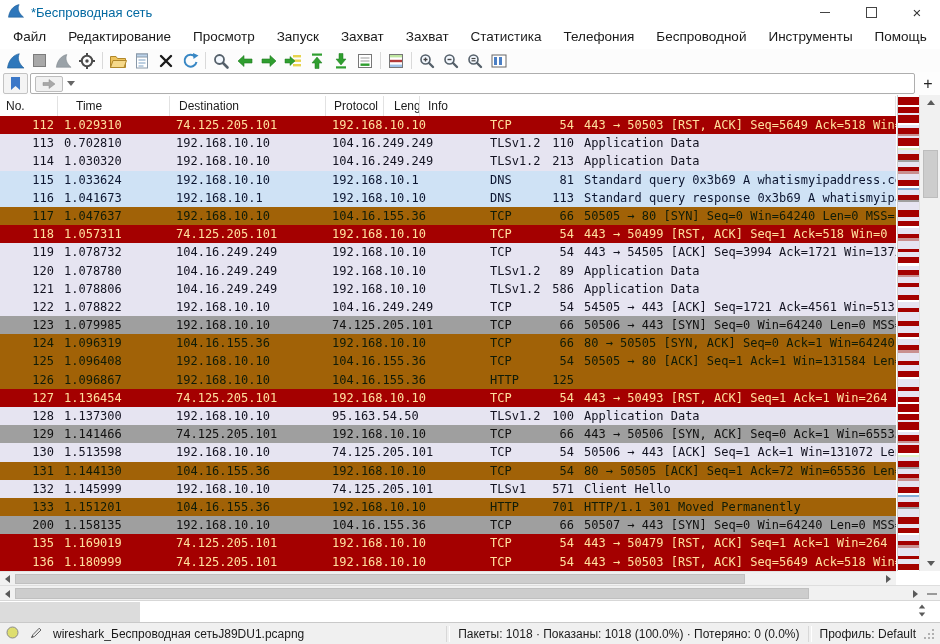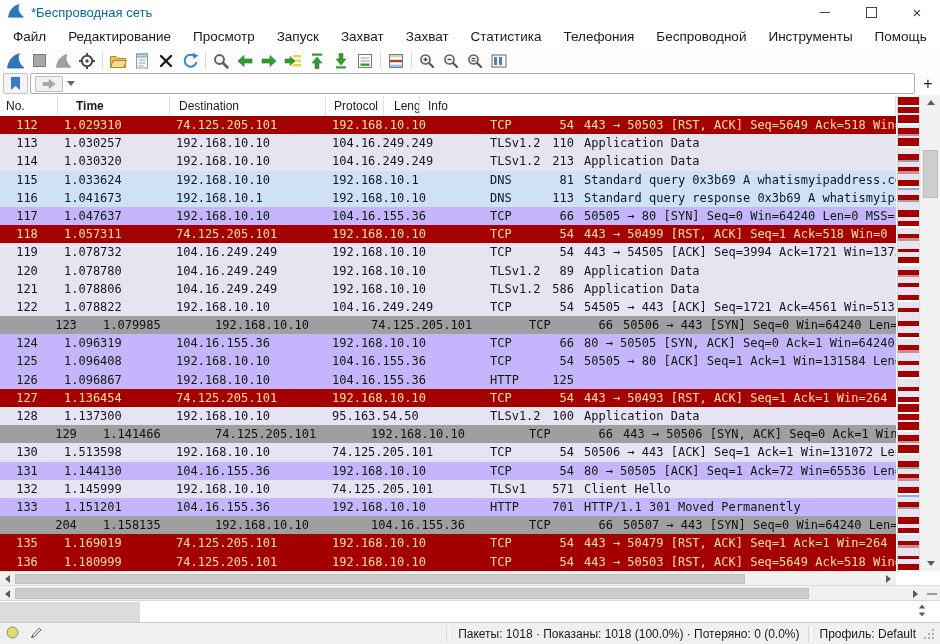--- a/index.html
+++ b/index.html
@@ -42,32 +42,32 @@
   .plus-btn{width:18px;height:19px;display:flex;align-items:center;justify-content:center;
             font-size:16px;color:#222;margin-left:4px;}
   
   .listheader{top:95px;left:0;width:896px;height:21px;background:#fff;border-bottom:1px solid #bdbdbd;
               display:flex;font-size:12px;color:#1c1c1c;align-items:flex-end;}
   .hcell{height:20px;line-height:20px;border-right:1px solid #e2e2e2;box-sizing:border-box;overflow:hidden;white-space:nowrap;}
   .rows{top:116px;left:0;width:896px;height:455px;overflow:hidden;
         font-family:"DejaVu Sans Mono","Liberation Mono",monospace;font-size:12px;}
   .prow{height:18.2px;line-height:18.2px;display:flex;white-space:pre;overflow:hidden;}
   .pcell{overflow:hidden;box-sizing:border-box;}
-  .c-no{width:58px;text-align:center;padding-right:4px;}
+  .c-no{width:58px;text-align:right;padding-right:4px;}
   .c-time{width:112px;padding-left:6px;}
   .c-src{width:156px;padding-left:6px;}
   .c-dst{width:156px;padding-left:6px;}
   .c-proto{width:58px;padding-left:8px;}
   .c-len{width:36px;text-align:right;padding-right:2px;}
   .c-info{flex:1;padding-left:8px;}
   .row-bad{background:#a40000;color:#ffe09e;}
   .row-tcp{background:#e6e4f1;color:#121220;}
   .row-udp{background:#cfe2f5;color:#0c1530;}
-  .row-http{background:#c4b5fd;color:#101c08;}
-  .row-syn{background:#9f9f9f;color:#101010;padding-left:39px;}
+  .row-http{background:#a16207;color:#101c08;}
+  .row-syn{background:#9f9f9f;color:#101010;}
   
   .minimap{top:95px;left:897px;width:21px;height:476px;border-left:1px solid #cfcfcf;background:#e6e4f1;overflow:hidden;}
   .mstripe{width:100%;}
   .vscroll{top:95px;left:919px;width:21px;height:476px;background:#f1f1f1;border-left:1px solid #e0e0e0;}
   .sbtn{position:absolute;width:100%;height:15px;display:flex;align-items:center;justify-content:center;}
   .tri-up{width:0;height:0;border-left:4px solid transparent;border-right:4px solid transparent;border-bottom:5px solid #5a5a5a;}
   .tri-down{width:0;height:0;border-left:4px solid transparent;border-right:4px solid transparent;border-top:5px solid #5a5a5a;}
   .tri-left{width:0;height:0;border-top:4px solid transparent;border-bottom:4px solid transparent;border-right:5px solid #5a5a5a;}
   .tri-right{width:0;height:0;border-top:4px solid transparent;border-bottom:4px solid transparent;border-left:5px solid #5a5a5a;}
   .vthumb{position:absolute;left:3px;right:3px;top:55px;height:46px;background:#cdcdcd;border:1px solid #bdbdbd;}
@@ -277,50 +277,50 @@
           <polygon points="1,3.5 7,3.5 7,0.5 13,5 7,9.5 7,6.5 1,6.5" fill="#a8a8a8" stroke="#8c8c8c" stroke-width="0.5"></polygon>
         </svg>
       </span>
     <span class="dd-arrow"></span>
   </div>
   <span class="plus-btn">+</span>
 </div>
 
 <div class="abs listheader" id="listheader">
     <span class="hcell" style="width: 58px; padding-left: 6px;">No.</span>
-    <span class="hcell" style="width: 112px; padding-left: 18px; font-weight: bold;">Time</span>
+    <span class="hcell" style="width: 112px; padding-left: 18px;">Time</span>
     <span class="hcell" style="width: 156px; padding-left: 9px;">Destination</span>
     <span class="hcell" style="width: 58px; padding-left: 8px;">Protocol</span>
     <span class="hcell" style="width: 36px; padding-left: 10px;">Length</span>
     <span class="hcell" style="flex: 1 1 0%; padding-left: 8px;">Info</span>
   </div>
 <div class="abs rows" id="rows">
     <div class="prow row-bad"><span class="pcell c-no">112</span><span class="pcell c-time">1.029310</span><span class="pcell c-src">74.125.205.101</span><span class="pcell c-dst">192.168.10.10</span><span class="pcell c-proto">TCP</span><span class="pcell c-len">54</span><span class="pcell c-info">443 → 50503 [RST, ACK] Seq=5649 Ack=518 Win=0 Len=0</span></div>
-    <div class="prow row-tcp"><span class="pcell c-no">113</span><span class="pcell c-time">1.030257</span><span class="pcell c-src">192.168.10.10</span><span class="pcell c-dst">104.16.249.249</span><span class="pcell c-proto">TLSv1.2</span><span class="pcell c-len">110</span><span class="pcell c-info">Application Data</span></div>
+    <div class="prow row-tcp"><span class="pcell c-no">113</span><span class="pcell c-time">0.702810</span><span class="pcell c-src">192.168.10.10</span><span class="pcell c-dst">104.16.249.249</span><span class="pcell c-proto">TLSv1.2</span><span class="pcell c-len">110</span><span class="pcell c-info">Application Data</span></div>
     <div class="prow row-tcp"><span class="pcell c-no">114</span><span class="pcell c-time">1.030320</span><span class="pcell c-src">192.168.10.10</span><span class="pcell c-dst">104.16.249.249</span><span class="pcell c-proto">TLSv1.2</span><span class="pcell c-len">213</span><span class="pcell c-info">Application Data</span></div>
     <div class="prow row-udp"><span class="pcell c-no">115</span><span class="pcell c-time">1.033624</span><span class="pcell c-src">192.168.10.10</span><span class="pcell c-dst">192.168.10.1</span><span class="pcell c-proto">DNS</span><span class="pcell c-len">81</span><span class="pcell c-info">Standard query 0x3b69 A whatismyipaddress.com</span></div>
     <div class="prow row-udp"><span class="pcell c-no">116</span><span class="pcell c-time">1.041673</span><span class="pcell c-src">192.168.10.1</span><span class="pcell c-dst">192.168.10.10</span><span class="pcell c-proto">DNS</span><span class="pcell c-len">113</span><span class="pcell c-info">Standard query response 0x3b69 A whatismyipaddress.com</span></div>
     <div class="prow row-http"><span class="pcell c-no">117</span><span class="pcell c-time">1.047637</span><span class="pcell c-src">192.168.10.10</span><span class="pcell c-dst">104.16.155.36</span><span class="pcell c-proto">TCP</span><span class="pcell c-len">66</span><span class="pcell c-info">50505 → 80 [SYN] Seq=0 Win=64240 Len=0 MSS=1460</span></div>
     <div class="prow row-bad"><span class="pcell c-no">118</span><span class="pcell c-time">1.057311</span><span class="pcell c-src">74.125.205.101</span><span class="pcell c-dst">192.168.10.10</span><span class="pcell c-proto">TCP</span><span class="pcell c-len">54</span><span class="pcell c-info">443 → 50499 [RST, ACK] Seq=1 Ack=518 Win=0 Len=0</span></div>
     <div class="prow row-tcp"><span class="pcell c-no">119</span><span class="pcell c-time">1.078732</span><span class="pcell c-src">104.16.249.249</span><span class="pcell c-dst">192.168.10.10</span><span class="pcell c-proto">TCP</span><span class="pcell c-len">54</span><span class="pcell c-info">443 → 54505 [ACK] Seq=3994 Ack=1721 Win=137216 Len=0</span></div>
     <div class="prow row-tcp"><span class="pcell c-no">120</span><span class="pcell c-time">1.078780</span><span class="pcell c-src">104.16.249.249</span><span class="pcell c-dst">192.168.10.10</span><span class="pcell c-proto">TLSv1.2</span><span class="pcell c-len">89</span><span class="pcell c-info">Application Data</span></div>
     <div class="prow row-tcp"><span class="pcell c-no">121</span><span class="pcell c-time">1.078806</span><span class="pcell c-src">104.16.249.249</span><span class="pcell c-dst">192.168.10.10</span><span class="pcell c-proto">TLSv1.2</span><span class="pcell c-len">586</span><span class="pcell c-info">Application Data</span></div>
     <div class="prow row-tcp"><span class="pcell c-no">122</span><span class="pcell c-time">1.078822</span><span class="pcell c-src">192.168.10.10</span><span class="pcell c-dst">104.16.249.249</span><span class="pcell c-proto">TCP</span><span class="pcell c-len">54</span><span class="pcell c-info">54505 → 443 [ACK] Seq=1721 Ack=4561 Win=513 Len=0</span></div>
     <div class="prow row-syn"><span class="pcell c-no">123</span><span class="pcell c-time">1.079985</span><span class="pcell c-src">192.168.10.10</span><span class="pcell c-dst">74.125.205.101</span><span class="pcell c-proto">TCP</span><span class="pcell c-len">66</span><span class="pcell c-info">50506 → 443 [SYN] Seq=0 Win=64240 Len=0 MSS=1460</span></div>
     <div class="prow row-http"><span class="pcell c-no">124</span><span class="pcell c-time">1.096319</span><span class="pcell c-src">104.16.155.36</span><span class="pcell c-dst">192.168.10.10</span><span class="pcell c-proto">TCP</span><span class="pcell c-len">66</span><span class="pcell c-info">80 → 50505 [SYN, ACK] Seq=0 Ack=1 Win=64240 Len=0</span></div>
     <div class="prow row-http"><span class="pcell c-no">125</span><span class="pcell c-time">1.096408</span><span class="pcell c-src">192.168.10.10</span><span class="pcell c-dst">104.16.155.36</span><span class="pcell c-proto">TCP</span><span class="pcell c-len">54</span><span class="pcell c-info">50505 → 80 [ACK] Seq=1 Ack=1 Win=131584 Len=0</span></div>
     <div class="prow row-http"><span class="pcell c-no">126</span><span class="pcell c-time">1.096867</span><span class="pcell c-src">192.168.10.10</span><span class="pcell c-dst">104.16.155.36</span><span class="pcell c-proto">HTTP</span><span class="pcell c-len">125</span></div>
     <div class="prow row-bad"><span class="pcell c-no">127</span><span class="pcell c-time">1.136454</span><span class="pcell c-src">74.125.205.101</span><span class="pcell c-dst">192.168.10.10</span><span class="pcell c-proto">TCP</span><span class="pcell c-len">54</span><span class="pcell c-info">443 → 50493 [RST, ACK] Seq=1 Ack=1 Win=264 Len=0</span></div>
     <div class="prow row-tcp"><span class="pcell c-no">128</span><span class="pcell c-time">1.137300</span><span class="pcell c-src">192.168.10.10</span><span class="pcell c-dst">95.163.54.50</span><span class="pcell c-proto">TLSv1.2</span><span class="pcell c-len">100</span><span class="pcell c-info">Application Data</span></div>
     <div class="prow row-syn"><span class="pcell c-no">129</span><span class="pcell c-time">1.141466</span><span class="pcell c-src">74.125.205.101</span><span class="pcell c-dst">192.168.10.10</span><span class="pcell c-proto">TCP</span><span class="pcell c-len">66</span><span class="pcell c-info">443 → 50506 [SYN, ACK] Seq=0 Ack=1 Win=65535 Len=0</span></div>
     <div class="prow row-tcp"><span class="pcell c-no">130</span><span class="pcell c-time">1.513598</span><span class="pcell c-src">192.168.10.10</span><span class="pcell c-dst">74.125.205.101</span><span class="pcell c-proto">TCP</span><span class="pcell c-len">54</span><span class="pcell c-info">50506 → 443 [ACK] Seq=1 Ack=1 Win=131072 Len=0</span></div>
     <div class="prow row-http"><span class="pcell c-no">131</span><span class="pcell c-time">1.144130</span><span class="pcell c-src">104.16.155.36</span><span class="pcell c-dst">192.168.10.10</span><span class="pcell c-proto">TCP</span><span class="pcell c-len">54</span><span class="pcell c-info">80 → 50505 [ACK] Seq=1 Ack=72 Win=65536 Len=0</span></div>
     <div class="prow row-tcp"><span class="pcell c-no">132</span><span class="pcell c-time">1.145999</span><span class="pcell c-src">192.168.10.10</span><span class="pcell c-dst">74.125.205.101</span><span class="pcell c-proto">TLSv1</span><span class="pcell c-len">571</span><span class="pcell c-info">Client Hello</span></div>
     <div class="prow row-http"><span class="pcell c-no">133</span><span class="pcell c-time">1.151201</span><span class="pcell c-src">104.16.155.36</span><span class="pcell c-dst">192.168.10.10</span><span class="pcell c-proto">HTTP</span><span class="pcell c-len">701</span><span class="pcell c-info">HTTP/1.1 301 Moved Permanently</span></div>
-    <div class="prow row-syn"><span class="pcell c-no">204</span><span class="pcell c-time">1.158135</span><span class="pcell c-src">192.168.10.10</span><span class="pcell c-dst">104.16.155.36</span><span class="pcell c-proto">TCP</span><span class="pcell c-len">66</span><span class="pcell c-info">50507 → 443 [SYN] Seq=0 Win=64240 Len=0 MSS=1460</span></div>
+    <div class="prow row-syn"><span class="pcell c-no">200</span><span class="pcell c-time">1.158135</span><span class="pcell c-src">192.168.10.10</span><span class="pcell c-dst">104.16.155.36</span><span class="pcell c-proto">TCP</span><span class="pcell c-len">66</span><span class="pcell c-info">50507 → 443 [SYN] Seq=0 Win=64240 Len=0 MSS=1460</span></div>
     <div class="prow row-bad"><span class="pcell c-no">135</span><span class="pcell c-time">1.169019</span><span class="pcell c-src">74.125.205.101</span><span class="pcell c-dst">192.168.10.10</span><span class="pcell c-proto">TCP</span><span class="pcell c-len">54</span><span class="pcell c-info">443 → 50479 [RST, ACK] Seq=1 Ack=1 Win=264 Len=0</span></div>
     <div class="prow row-bad"><span class="pcell c-no">136</span><span class="pcell c-time">1.180999</span><span class="pcell c-src">74.125.205.101</span><span class="pcell c-dst">192.168.10.10</span><span class="pcell c-proto">TCP</span><span class="pcell c-len">54</span><span class="pcell c-info">443 → 50503 [RST, ACK] Seq=5649 Ack=518 Win=0 Len=0</span></div>
   </div>
 
 <div class="abs minimap" id="minimap">
     <div class="mstripe" style="height: 2px; background: rgb(255, 255, 255);"></div>
     <div class="mstripe" style="height: 8px; background: rgb(164, 0, 0);"></div>
     <div class="mstripe" style="height: 2px; background: rgb(255, 255, 255);"></div>
     <div class="mstripe" style="height: 6px; background: rgb(164, 0, 0);"></div>
     <div class="mstripe" style="height: 2px; background: rgb(230, 228, 241);"></div>
@@ -471,20 +471,21 @@
 <div class="abs statusbar">
   <span>
     <svg width="13" height="13" viewBox="0 0 13 13">
         <circle cx="6.5" cy="6.5" r="5.5" fill="#dede6e" stroke="#8b8b8b"></circle>
       </svg></span>
   <span style="margin-left:10px;">
     <svg width="14" height="14" viewBox="0 0 14 14">
         <path d="M2.5 11.5 L4 8.6 L10.2 2.2 L12 4 L5.6 10.4 Z" fill="#e8e8e8" stroke="#555" stroke-width="0.9"></path>
         <path d="M2.5 11.5 L4.6 10.9 L3.2 9.5 Z" fill="#555"></path>
       </svg></span>
+  <span class="sb-file">wireshark_Беспроводная сетьJ89DU1.pcapng</span>
   <span class="sb-spacer"></span>
   <span class="sb-sep"></span>
   <span>Пакеты: 1018 · Показаны: 1018 (100.0%) · Потеряно: 0 (0.0%)</span>
   <span class="sb-sep"></span>
   <span>Профиль: Default</span>
   <span class="grip">
     <div>
         <i></i>
       </div>
       <div>

